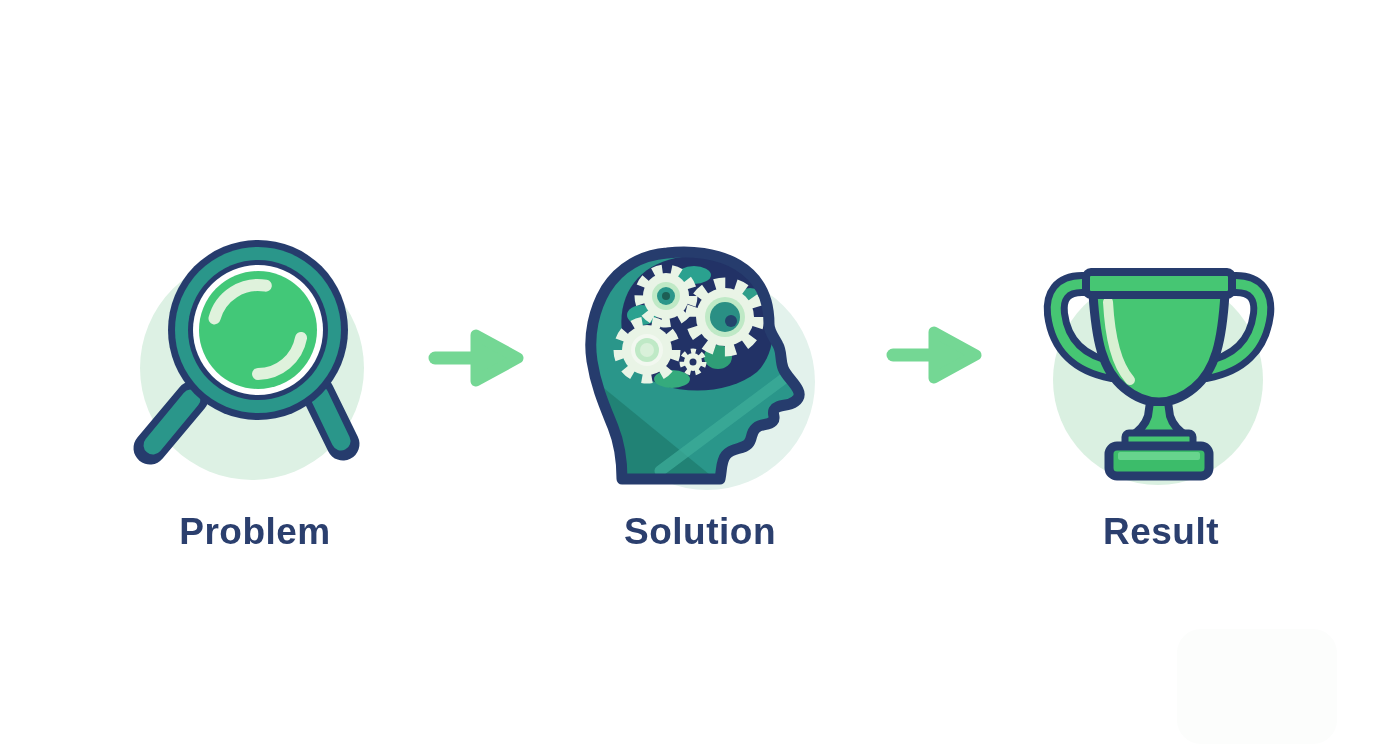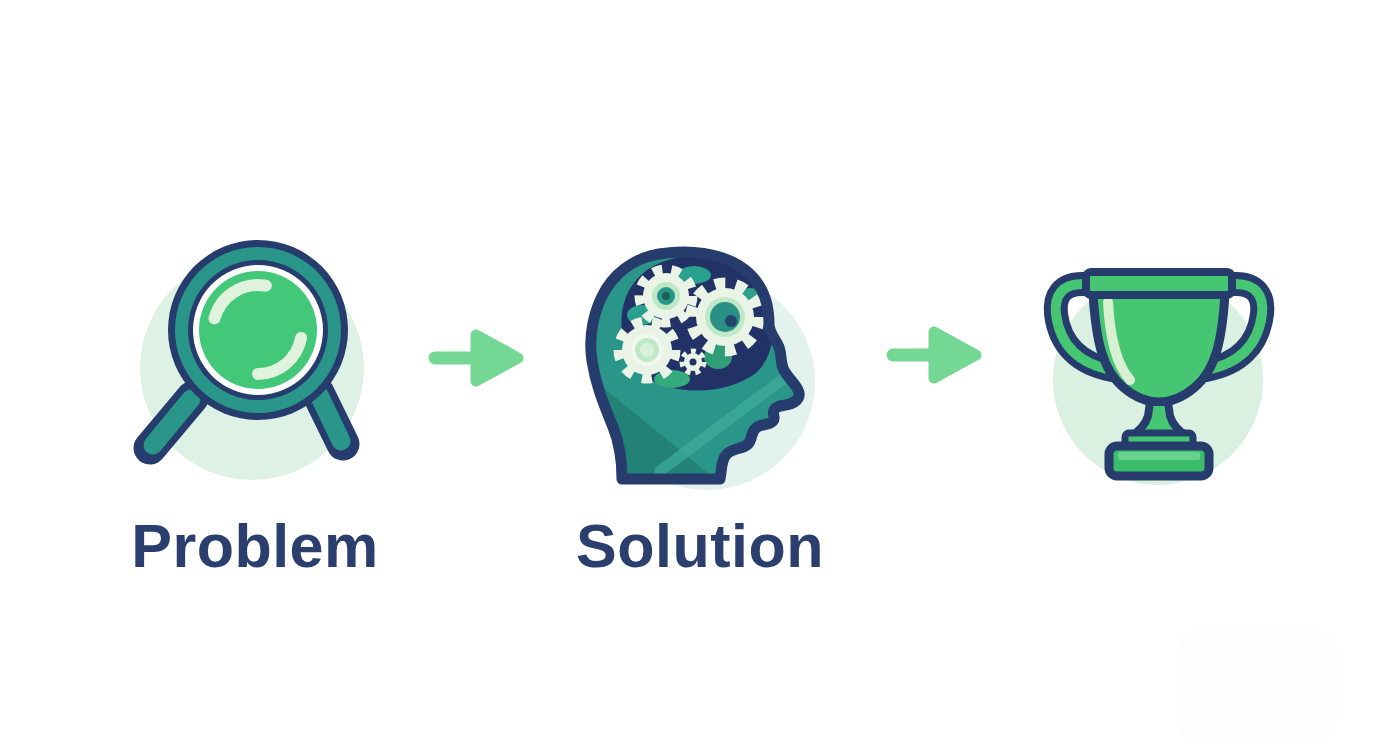--- a/index.html
+++ b/index.html
@@ -5,21 +5,21 @@
 <style>
   html,body{margin:0;padding:0;background:#ffffff;}
   .canvas{
     position:relative;width:1392px;height:752px;overflow:hidden;
     background:#ffffff;font-family:"Liberation Sans", sans-serif;
   }
   .stage-icon{position:absolute;width:260px;height:260px;}
   .arrow{position:absolute;width:100px;height:74px;}
   .stage-label{
     position:absolute;width:320px;top:511px;text-align:center;
-    font-size:61px;font-weight:700;color:#2b3f6e;letter-spacing:.5px;
+    font-size:37px;font-weight:700;color:#2b3f6e;letter-spacing:.5px;
   }
   .corner-artifact{
     position:absolute;right:55px;bottom:8px;width:160px;height:115px;
     background:#fcfdfc;border-radius:24px;
   }
 </style>
 </head>
 <body>
 
 <div class="canvas">
@@ -158,16 +158,17 @@
              C 150 192 143 186 140 176 L 138 162 Z" fill="#46c673" stroke="#263c6d" stroke-width="8" stroke-linejoin="round"></path>
 
     <rect x="95" y="193" width="68" height="14" rx="4" fill="#46c673" stroke="#263c6d" stroke-width="7"></rect>
 
     <rect x="79" y="206" width="100" height="30" rx="8" fill="#3cbc6a" stroke="#263c6d" stroke-width="9"></rect>
     <rect x="88" y="212" width="82" height="8" rx="2" fill="#6bd691" opacity="0.9"></rect>
   </svg>
 
   <div class="stage-label" style="left:95px;">Problem</div>
   <div class="stage-label" style="left:540px;text-align:center;">Solution</div>
+  <div class="stage-label" style="left:1001px;">Result</div>
 
   <div class="corner-artifact"></div>
 
 </div>
 
 </body></html>

